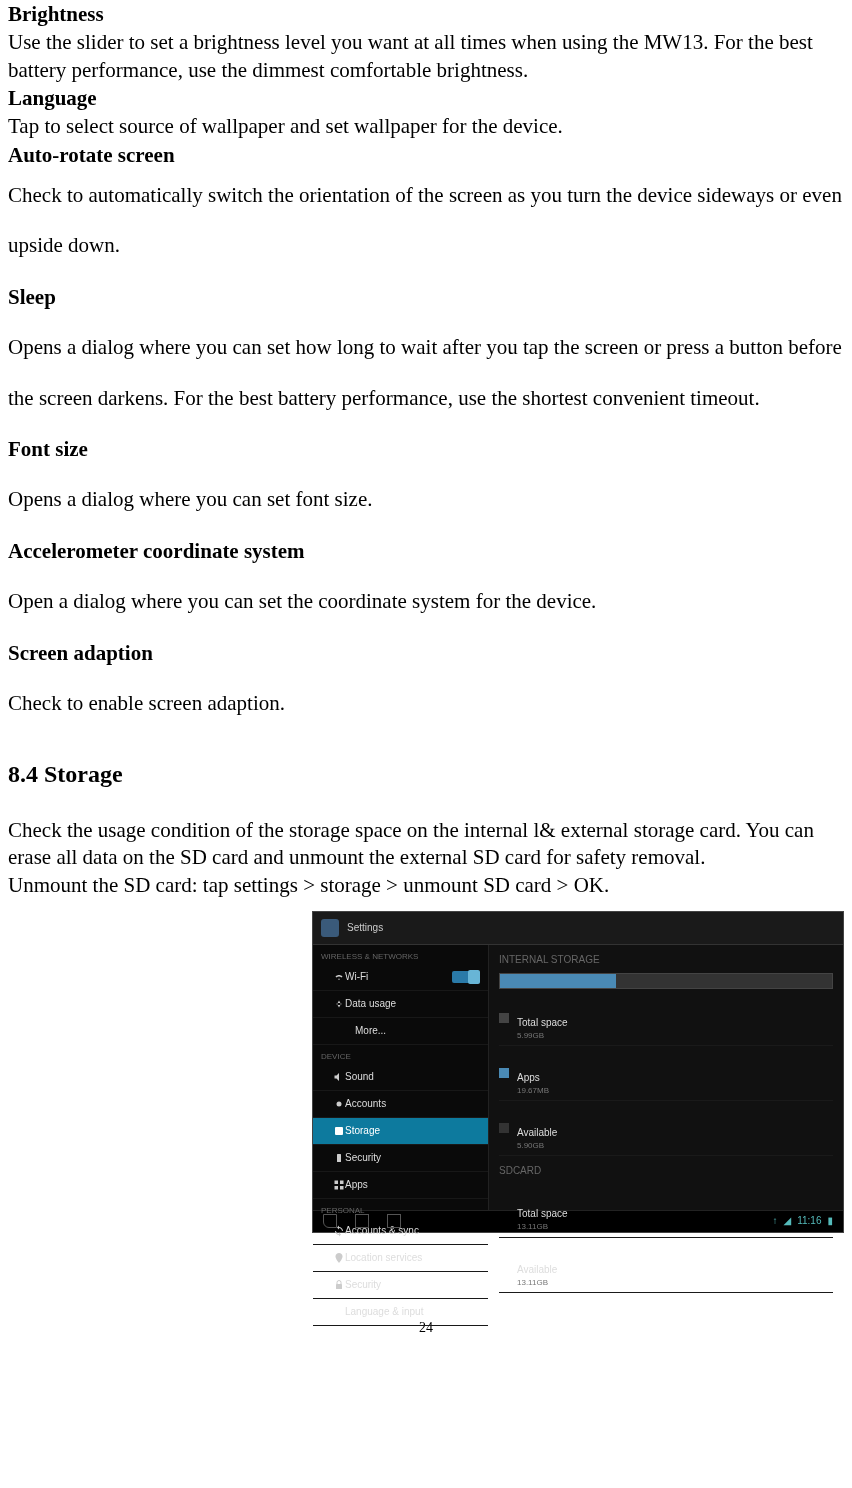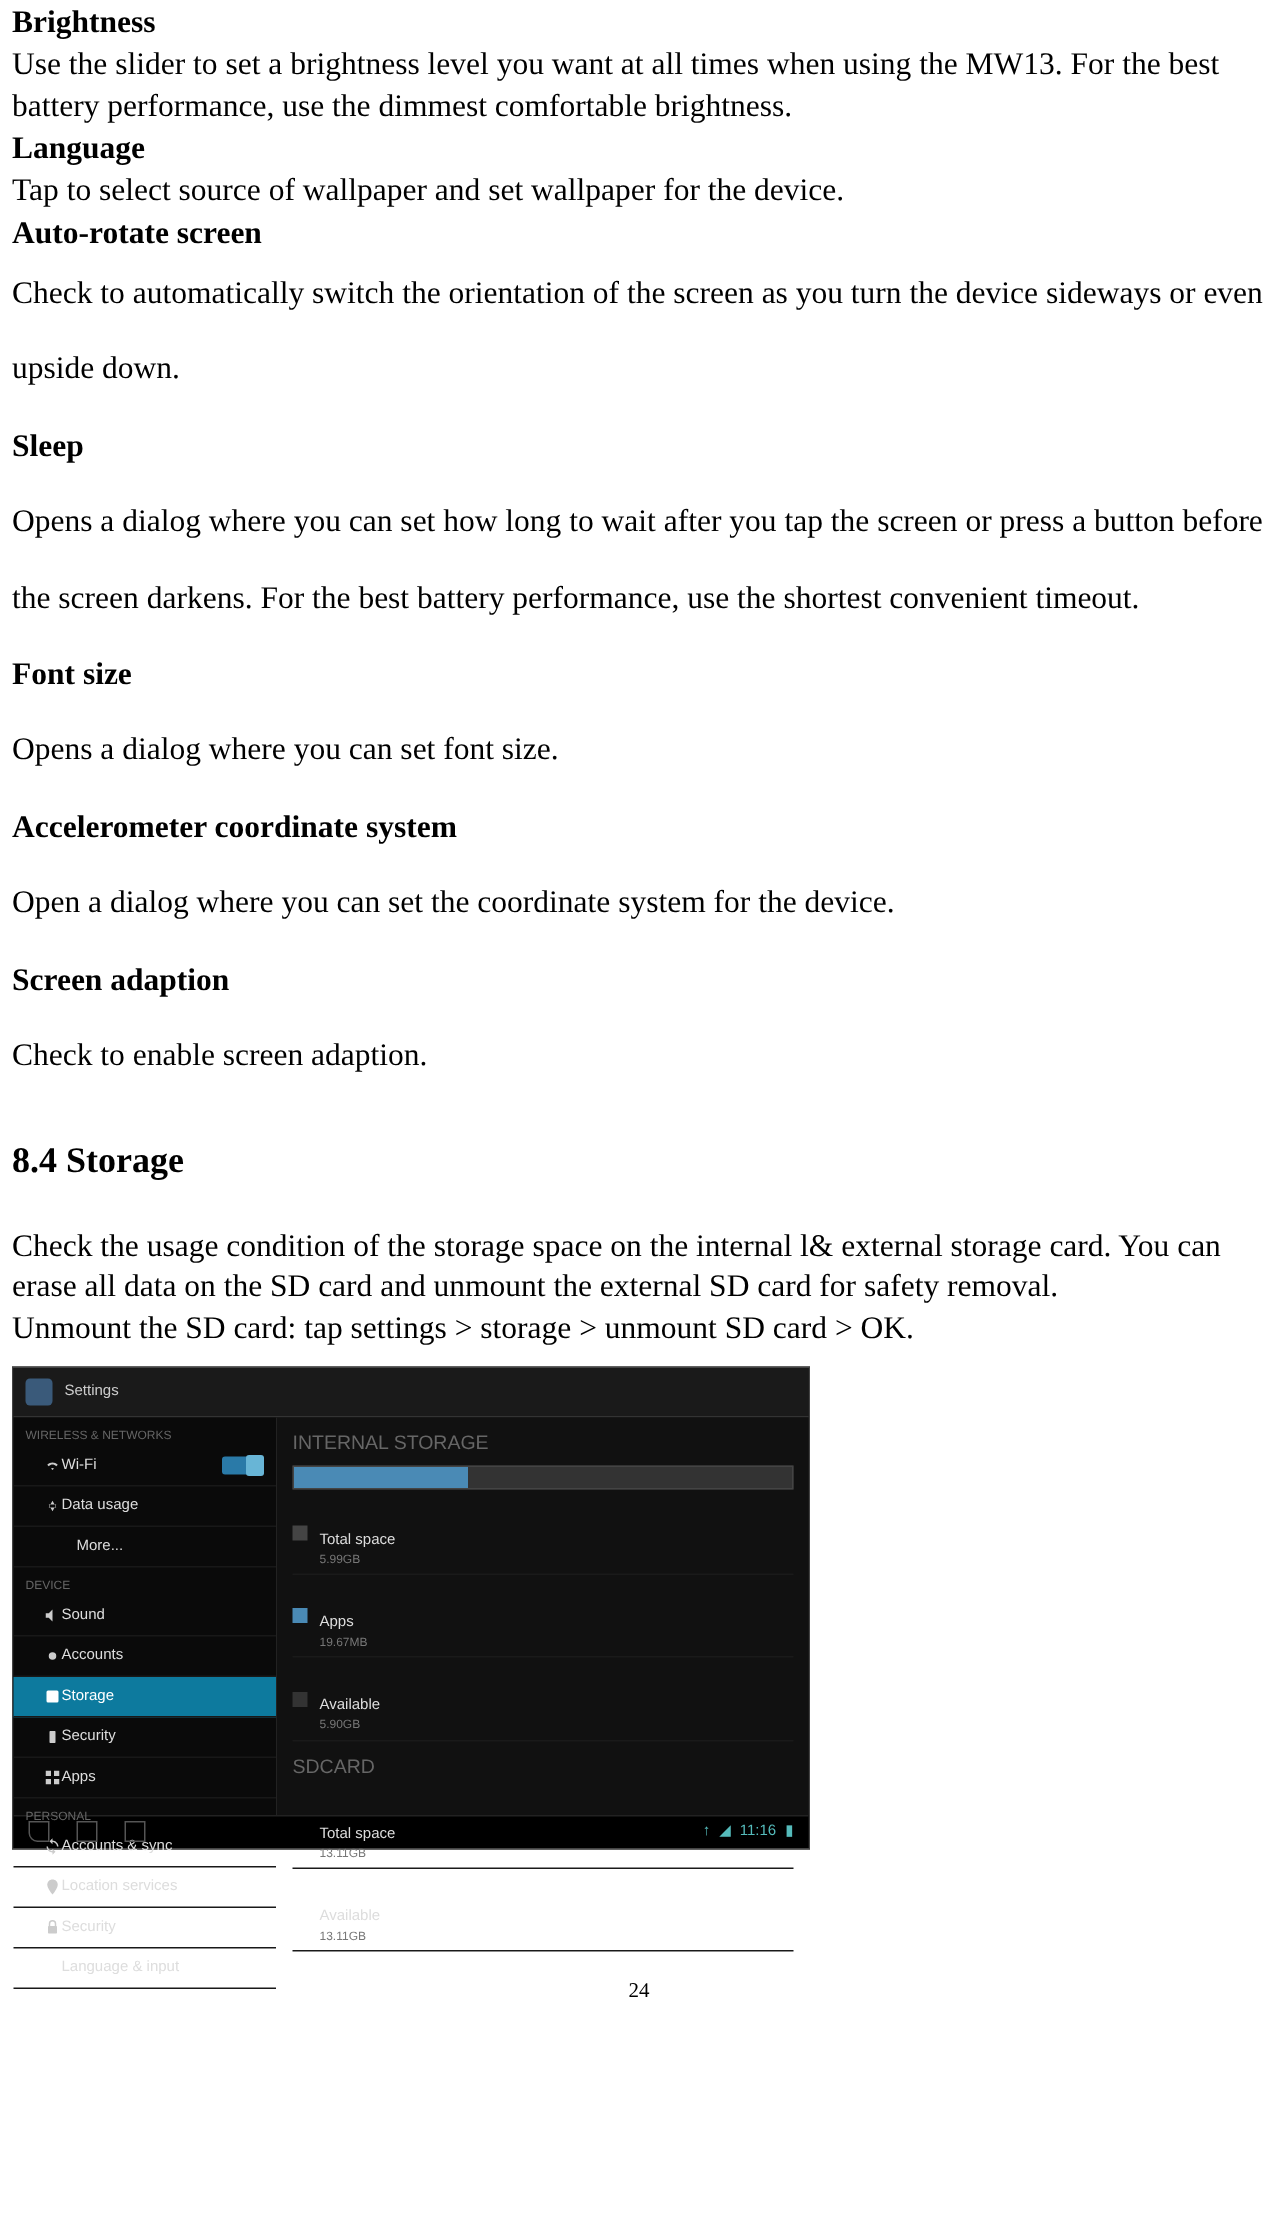--- a/index.html
+++ b/index.html
@@ -34,21 +34,21 @@
       font-weight: bold;
       margin-top: 12px;
       margin-bottom: 10px;
     }
     .section-title-tight {
       font-weight: bold;
     }
     .screenshot-container {
       margin-top: 12px;
       display: flex;
-      justify-content: flex-start;
+      justify-content: flex-end;
     }
     .android-screenshot {
       width: 530px;
       height: 320px;
       background: #000;
       position: relative;
       border: 1px solid #444;
       font-family: Arial, sans-serif;
       font-size: 10px;
       color: #ccc;
@@ -117,21 +117,21 @@
       content: "";
       position: absolute;
       right: 0;
       top: -1px;
       width: 12px;
       height: 14px;
       background: #68b5d6;
       border-radius: 2px;
     }
     .as-main-title {
-      font-size: 13px;
+      font-size: 10px;
       color: #666;
       margin-bottom: 4px;
       text-transform: uppercase;
     }
     .storage-bar {
       height: 14px;
       background: #333;
       border: 1px solid #444;
       margin: 6px 0 2px 0;
       position: relative;

